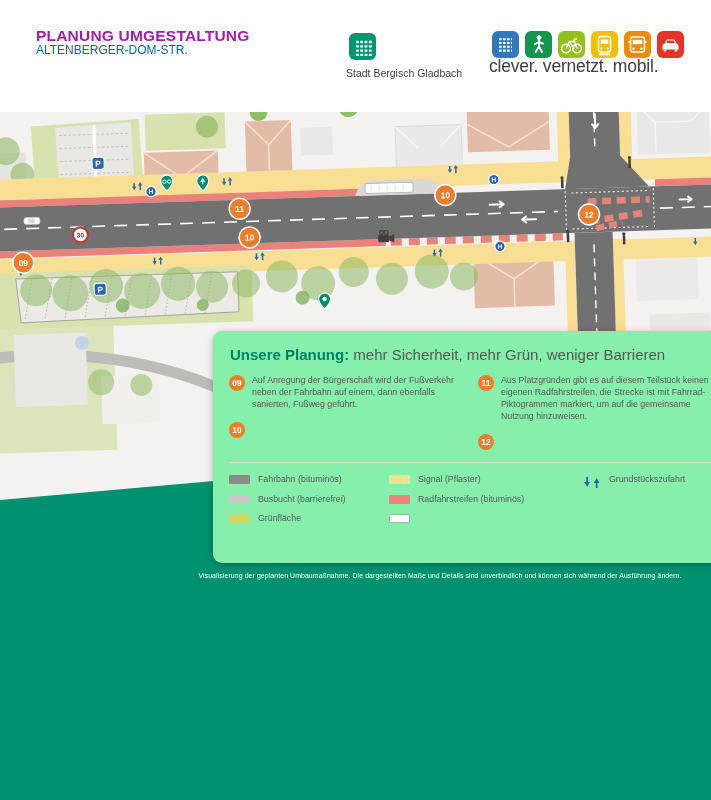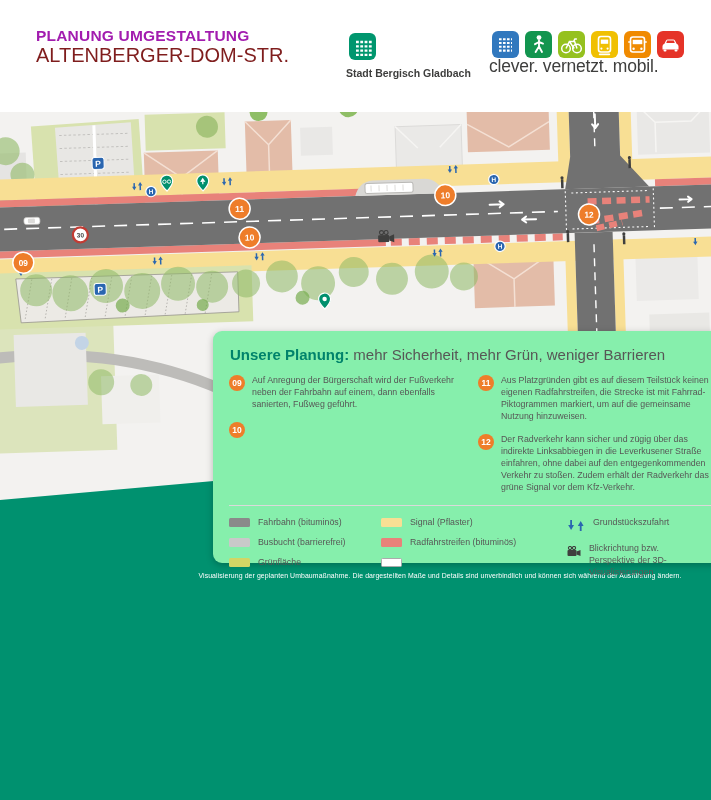--- a/index.html
+++ b/index.html
@@ -4,23 +4,23 @@
 <style>
   html,body{margin:0;padding:0}
   body{width:711px;height:800px;position:relative;overflow:hidden;background:#fff;
        font-family:"Liberation Sans",sans-serif;-webkit-font-smoothing:antialiased}
   .abs{position:absolute}
 
   
   .h-left{left:36px;top:27px;line-height:1.1;z-index:40}
   .h1{font-size:15.5px;color:#2CA08D;letter-spacing:.2px}
   .h2{font-size:15.5px;font-weight:bold;color:#a21caf;letter-spacing:.2px}
-  .h3{font-size:20px;color:#7f1d1d}
+  .h3{font-size:12px;color:#0369a1}
   .logo{left:349px;top:33px;width:30px;height:30px;border-radius:2px;z-index:40}
-  .logo-caption{left:346px;top:67px;width:150px;font-size:10.5px;font-weight:bold;color:#3E3E3D;z-index:40}
+  .logo-caption{left:346px;top:67px;width:150px;font-size:10.5px;font-weight:normal;color:#3E3E3D;z-index:40}
   .icons{left:492px;top:31px;display:flex;gap:6px;z-index:40}
   .tile{width:27px;height:27px;border-radius:6px}
   .slogan{left:489px;top:56px;width:210px;font-size:17.5px;font-weight:normal;color:#3E3E3D;letter-spacing:-.2px;z-index:40}
 
   
   .map{left:0;top:112px;width:711px;height:388px;z-index:10}
 
   
   .green-band{left:0;top:430px;width:711px;height:370px;z-index:20;
               clip-path:polygon(0 70px,711px 7px,711px 370px,0 370px)}
@@ -33,21 +33,21 @@
   .panel-title{font-size:15px;margin:0 0 11px 1px;white-space:nowrap}
   .panel-title .strong{color:#00836B;font-weight:bold}
   .panel-title .rest{color:#575756}
   .cols{display:flex;gap:16px}
   .col{flex:1}
   .item{display:flex;gap:7px;margin-bottom:11px}
   .num{width:16px;height:16px;border-radius:50%;background:#EE7D2A;color:#fff;font-size:8.5px;
        font-weight:bold;display:flex;align-items:center;justify-content:center;flex-shrink:0;margin-top:1px}
   .itext{font-size:8.8px;line-height:1.37;color:#575756}
   .divider{border:none;border-top:1px solid #DADADA;margin:1px 0 11px}
-  .legend{display:flex;gap:16px}
+  .legend{display:flex;gap:24px}
   .lcol1{width:136px}.lcol2{width:170px}.lcol3{width:120px}
   .lrow{display:flex;gap:8px;margin-bottom:8px;align-items:flex-start}
   .swatch{width:21px;height:9px;border-radius:1.5px;flex-shrink:0;margin-top:1px}
   .swatch.outlined{border:1px solid #ABABAB;box-sizing:border-box;background:#fff}
   .licon{flex-shrink:0;margin-top:0}
   .llabel{font-size:8.8px;color:#575756;line-height:1.32}
 </style>
 </head>
 <body>
 
@@ -400,21 +400,20 @@
         <div class="num">10</div>
       </div>
     </div>
     <div class="col">
       <div class="item">
         <div class="num">11</div>
         <div class="itext">Aus Platzgründen gibt es auf diesem Teilstück keinen eigenen Radfahrstreifen, die Strecke ist mit Fahrrad-Piktogrammen markiert, um auf die gemeinsame Nutzung hinzuweisen.</div>
       </div>
       <div class="item">
         <div class="num">12</div>
-        <div class="itext">Der Radverkehr kann sicher und zügig über das indirekte Linksabbiegen in die Leverkusener Straße einfahren, ohne dabei auf den entgegenkommenden Verkehr zu stoßen. Zudem erhält der Radverkehr das grüne Signal vor dem Kfz-Verkehr.</div>
       </div>
     </div>
   </div>
 
   <hr class="divider">
 
   <div class="legend">
     <div class="lcol1">
       <div class="lrow">
         <div class="swatch" style="background: rgb(138, 138, 138);"></div>
@@ -449,26 +448,15 @@
               <g fill="#2A66B0">
             <rect x="3.2" y="0" width="1.8" height="6"></rect>
                 <path d="M1.2 5l2.9 5 2.9-5z"></path>
             <rect x="12.8" y="5" width="1.8" height="6"></rect>
                 <path d="M10.8 6l2.9-5 2.9 5z"></path>
           </g>
             </svg>
         </span>
         <div class="llabel">Grundstückszufahrt</div>
       </div>
-      <div class="lrow">
-        <span class="licon">
-          <svg width="14" height="11" viewBox="0 0 14 11">
-            <circle cx="3" cy="2" r="1.6" fill="none" stroke="#3F3F3E" stroke-width="1.1"></circle>
-            <circle cx="7" cy="2" r="1.6" fill="none" stroke="#3F3F3E" stroke-width="1.1"></circle>
-            <rect x="0.5" y="4" width="9" height="6" rx="1" fill="#3F3F3E"></rect>
-            <path d="M9.5 5.5l4-1.5v6l-4-1.5z" fill="#3F3F3E"></path>
-          </svg>
-        </span>
-        <div class="llabel">Blickrichtung bzw. Perspektive der 3D-Visualisierungen</div>
-      </div>
     </div>
   </div>
 </div>
 
 </body></html>

